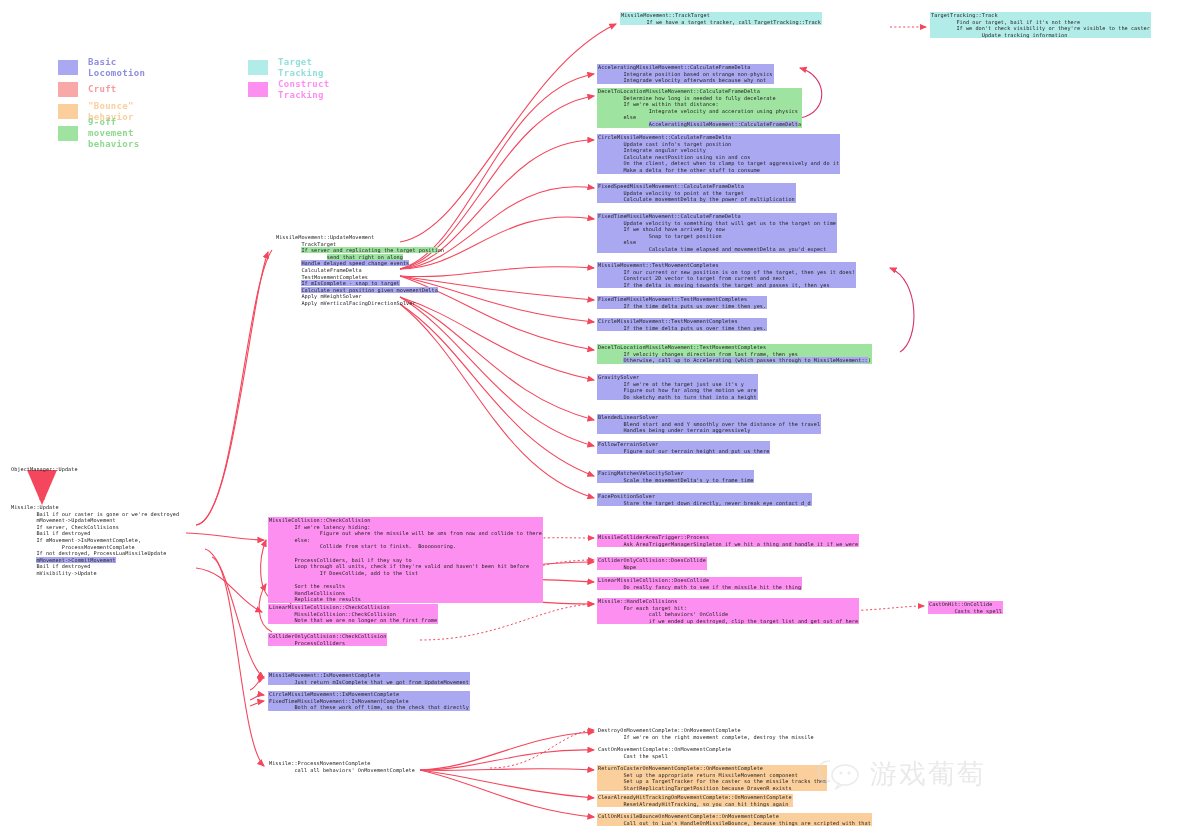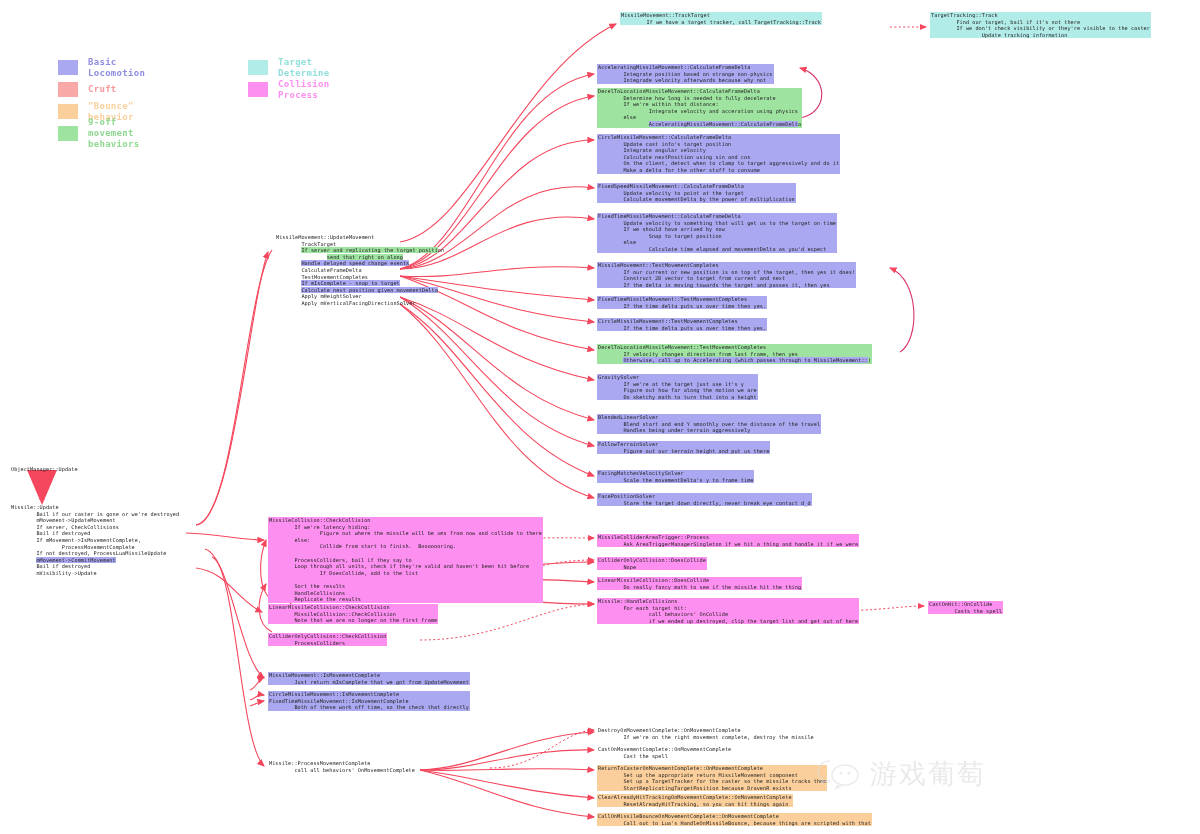--- a/index.html
+++ b/index.html
@@ -160,25 +160,25 @@
         <span class="legend-lb lb-bounce">"Bounce" behavior</span>
       </div>
       <div class="legend-row">
         <span class="legend-sw c-oneoff"></span>
         <span class="legend-lb lb-oneoff">9-off movement behaviors</span>
       </div>
     </div>
     <div class="legend-col" style="left:190px;top:0;">
       <div class="legend-row">
         <span class="legend-sw c-target"></span>
-        <span class="legend-lb lb-target">Target Determine</span>
+        <span class="legend-lb lb-target">Target Tracking</span>
       </div>
       <div class="legend-row">
         <span class="legend-sw c-collide"></span>
-        <span class="legend-lb lb-collide">Collision Process</span>
+        <span class="legend-lb lb-collide">Construct Tracking</span>
       </div>
     </div>
   </div>
 
   <div id="nodes">
       <div class="node c-none" style="left: 10px; top: 466px;"><span class="ttl">ObjectManager::Update</span></div>
       <div class="node c-none" style="left: 10px; top: 504px;"><span class="ttl">Missile::Update</span><span class="ln">        Bail if our caster is gone or we're destroyed</span><span class="ln">        mMovement-&gt;UpdateMovement</span><span class="ln">        If server, CheckCollisions</span><span class="ln">        Bail if destroyed</span><span class="ln">        If mMovement-&gt;IsMovementComplete,</span><span class="ln">                ProcessMovementComplete</span><span class="ln">        If not destroyed, ProcessLuaMissileUpdate</span><span class="ln">        <span class="hl-basic">mMovement-&gt;CommitMovement</span></span><span class="ln">        Bail if destroyed</span><span class="ln">        mVisibility-&gt;Update</span></div>
       <div class="node c-none" style="left: 275px; top: 234px;"><span class="ttl">MissileMovement::UpdateMovement</span><span class="ln">        TrackTarget</span><span class="ln">        <span class="hl-oneoff">If server and replicating the target positi</span>on</span><span class="ln">                <span class="hl-oneoff">send that right on along</span></span><span class="ln">        <span class="hl-basic">Handle delayed speed change events</span></span><span class="ln">        CalculateFrameDelta</span><span class="ln">        TestMovementCompletes</span><span class="ln">        <span class="hl-basic">If mIsComplete - snap to target</span></span><span class="ln">        <span class="hl-basic">Calculate next position given movementDelta</span></span><span class="ln">        Apply mHeightSolver</span><span class="ln">        Apply mVerticalFacingDirectionSolver</span></div>
       <div class="node c-target" style="left: 620px; top: 12px;"><span class="ttl">MissileMovement::TrackTarget</span><span class="ln">        If we have a target tracker, call TargetTracking::Track</span></div>
       <div class="node c-target" style="left: 930px; top: 12px;"><span class="ttl">TargetTracking::Track</span><span class="ln">        Find our target, bail if it's not there</span><span class="ln">        If we don't check visibility or they're visible to the caster</span><span class="ln">                Update tracking information</span></div>

